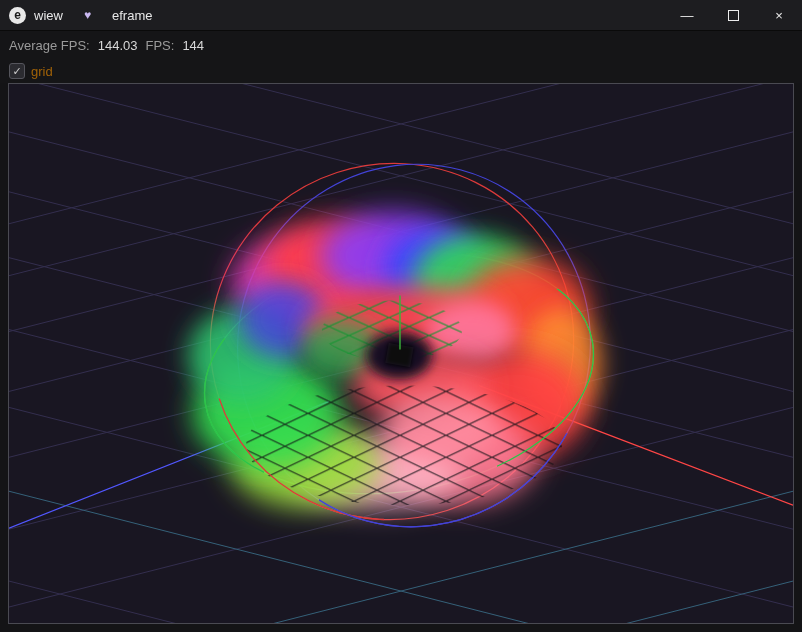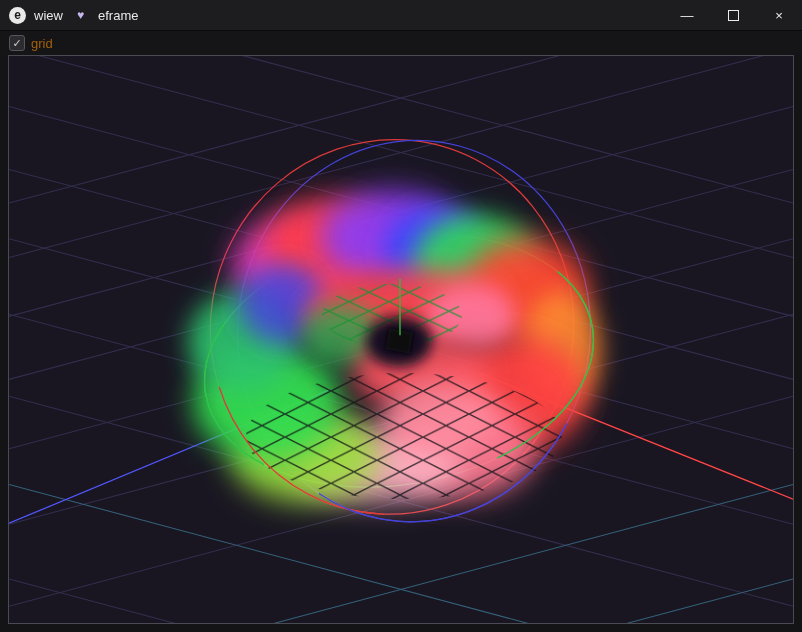--- a/index.html
+++ b/index.html
@@ -3,21 +3,21 @@
 <meta charset="utf-8">
 <style>
   html,body{margin:0;padding:0;background:#0d0d0d;}
   body{width:802px;height:632px;font-family:"Liberation Sans",sans-serif;-webkit-font-smoothing:antialiased;}
   .window{width:802px;height:632px;background:#141416;display:flex;flex-direction:column;overflow:hidden;}
 
   
   .titlebar{height:30px;flex:0 0 30px;background:#1d1d20;display:flex;align-items:center;border-bottom:1px solid #0a0a0a;}
   .app-icon{width:17px;height:17px;border-radius:50%;background:#e9e9e9;color:#1b1b1b;font-size:12px;font-weight:bold;
             display:flex;align-items:center;justify-content:center;margin:0 8px 0 9px;line-height:1;}
-  .title{font-size:13px;color:#e8e8e8;display:flex;gap:14px;align-items:center;}
+  .title{font-size:13px;color:#e8e8e8;display:flex;gap:21px;align-items:center;}
   .title .heart{color:#c9b8f0;font-size:12px;}
   .win-controls{margin-left:auto;display:flex;height:100%;}
   .win-btn{width:46px;height:30px;display:flex;align-items:center;justify-content:center;color:#ececec;font-size:13px;cursor:default;}
   .maxbox{width:9px;height:9px;border:1px solid #ececec;display:inline-block;}
 
   
   .stats-bar{height:28px;flex:0 0 28px;display:flex;align-items:center;padding-left:9px;gap:8px;font-size:13px;background:#151517;}
   .stat-label{color:#9a9a9a;}
   .stat-value{color:#d8d8d8;}
   .toolbar{height:24px;flex:0 0 24px;display:flex;align-items:center;padding-left:9px;gap:6px;font-size:13px;background:#151517;}
@@ -49,20 +49,26 @@
       </div>
       <div class="win-btn">
         <span class="maxbox"></span>
       </div>
       <div class="win-btn">
         <span>×</span>
       </div>
     </div>
   </div>
 
+  <div class="stats-bar">
+    <span class="stat-label">Average FPS:</span>
+    <span class="stat-value">144.03</span>
+    <span class="stat-label">FPS:</span>
+    <span class="stat-value">144</span>
+  </div>
 
   <div class="toolbar">
     <span class="checkbox">
       <span>✓</span>
     </span>
     <span class="cb-label">grid</span>
   </div>
 
   <div class="viewport">
     <svg viewBox="0 0 784 540" preserveAspectRatio="none">

